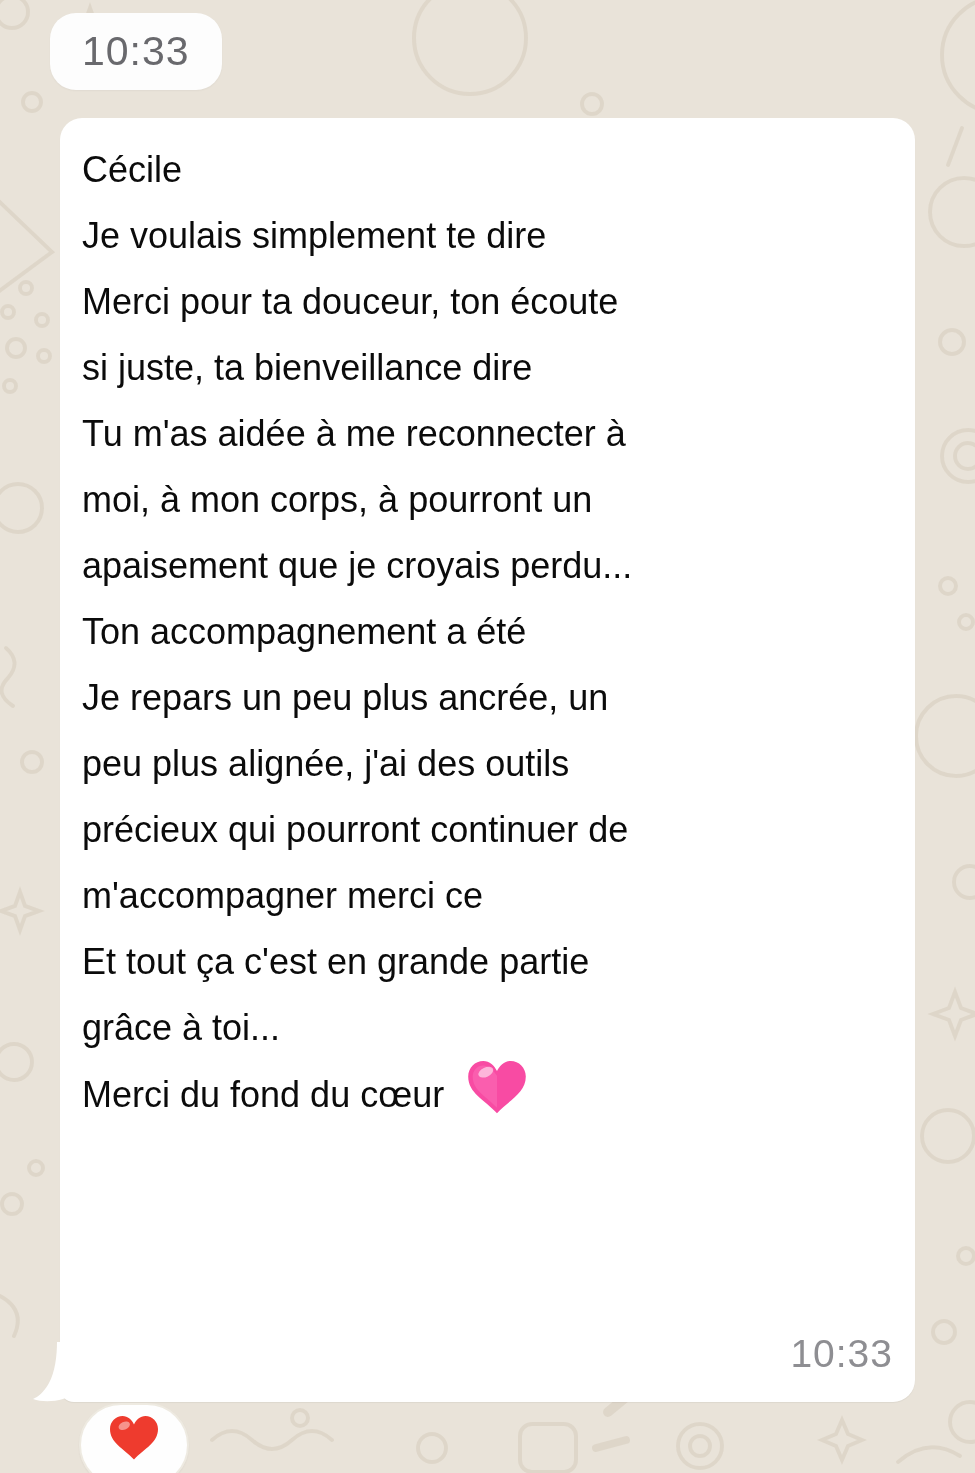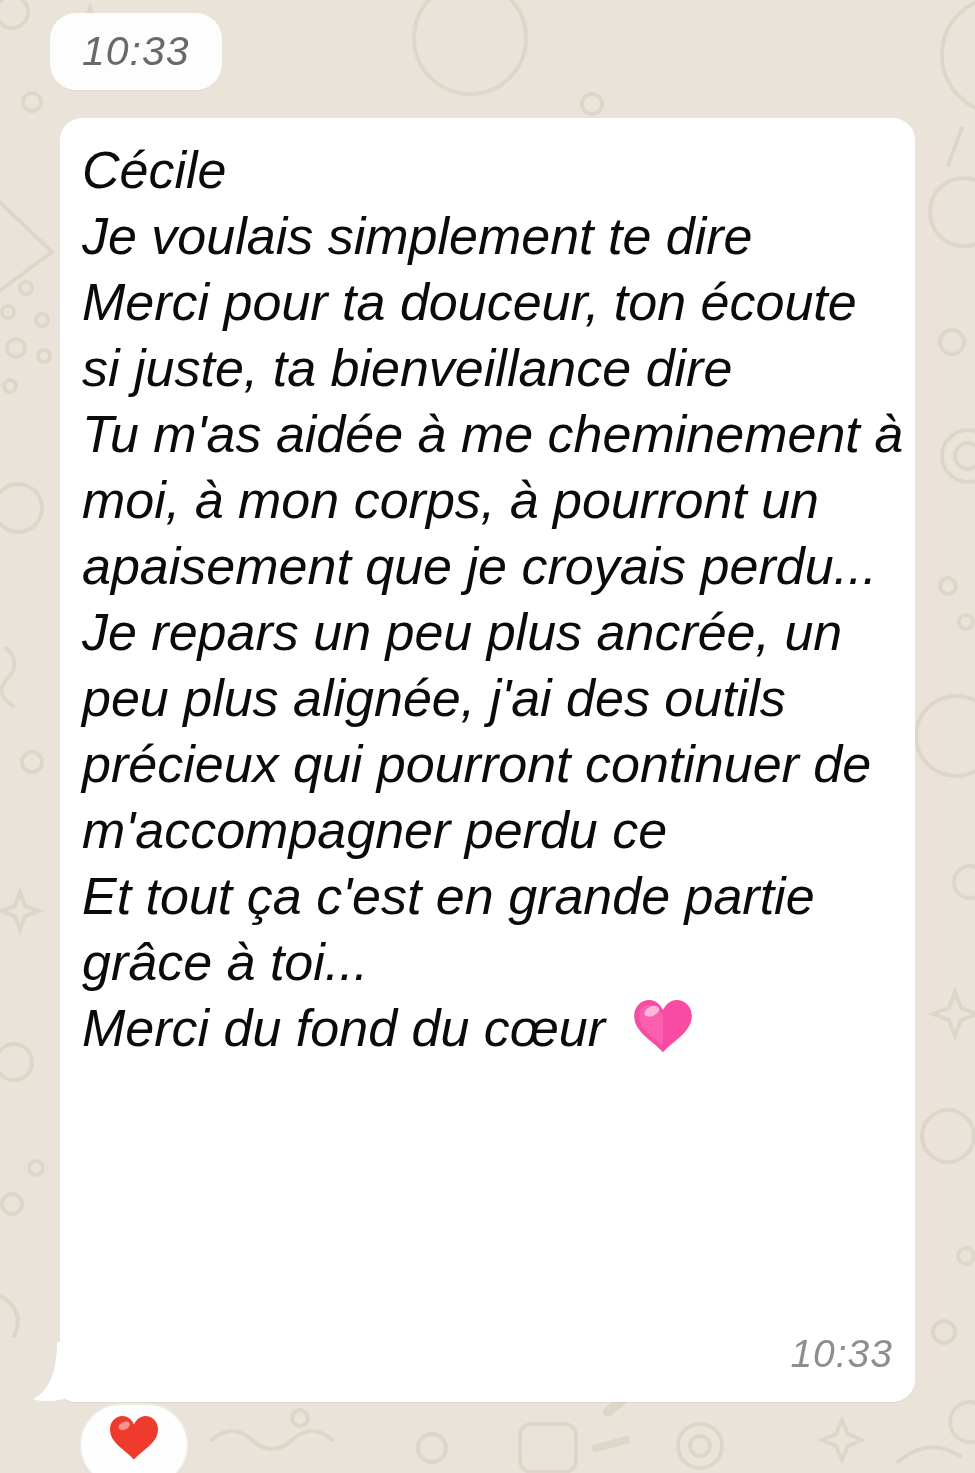--- a/index.html
+++ b/index.html
@@ -7,21 +7,20 @@
   body {
     font-family: "Liberation Sans", "DejaVu Sans", sans-serif;
     overflow: hidden;
   }
   .screen {
     position: relative;
     width: 975px;
     height: 1473px;
     background: #e9e3d9;
     overflow: hidden;
-    font-style: italic;
   }
   .doodles {
     position: absolute;
     left: 0; top: 0;
     z-index: 0;
   }
   .date-pill {
     position: absolute;
     left: 50px; top: 13px;
     height: 77px;
@@ -56,21 +55,21 @@
     left: -27px; bottom: 0px;
     z-index: 1;
   }
   .msg-text {
     position: absolute;
     left: 22px; top: 19px;
     right: 18px;
     color: #0b0b0b;
   }
   .msg-text .line {
-    font-size: 52px;
+    font-size: 36px;
     line-height: 66px;
     white-space: nowrap;
   }
   .p-heart {
     display: inline-block;
     margin-left: 14px;
     vertical-align: -8px;
   }
   .msg-time {
     position: absolute;
@@ -166,27 +165,28 @@
 
   <div class="bubble">
     <svg class="bubble-tail" width="50" height="60" viewBox="0 0 50 60">
       <path d="M50 0 H24 C24 14 22 30 16 41 C11 50 5 55 0 57 C8 60 20 60 30 57 C42 53 50 45 50 34 Z" fill="#ffffff"></path>
     </svg>
     <div class="msg-text">
         <div class="line">Cécile</div>
         <div class="line">Je voulais simplement te dire</div>
         <div class="line">Merci pour ta douceur, ton écoute</div>
         <div class="line">si juste, ta bienveillance dire</div>
-        <div class="line">Tu m'as aidée à me cheminement à</div>
+        <div class="line">Tu m'as aidée à me reconnecter à</div>
         <div class="line">moi, à mon corps, à pourront un</div>
         <div class="line">apaisement que je croyais perdu...</div>
+        <div class="line">Ton accompagnement a été</div>
         <div class="line">Je repars un peu plus ancrée, un</div>
         <div class="line">peu plus alignée, j'ai des outils</div>
         <div class="line">précieux qui pourront continuer de</div>
-        <div class="line">m'accompagner perdu ce</div>
+        <div class="line">m'accompagner merci ce</div>
         <div class="line">Et tout ça c'est en grande partie</div>
         <div class="line">grâce à toi...</div>
         <div class="line">Merci du fond du cœur
     <span class="p-heart">
       <svg width="58" height="54" viewBox="0 0 32 30">
         <path d="M16 29 C9 21.5 0 17.8 0 8.6 C0 3.8 3.8 0 8.4 0 C11.8 0 14.7 2.7 16 5.6 C17.3 2.7 20.2 0 23.6 0 C28.2 0 32 3.8 32 8.6 C32 17.8 23 21.5 16 29 Z" fill="#f84ba3"></path>
         <path d="M16 26 C10 19.5 2.5 16.5 2.5 8.6 C2.5 5.2 5.2 2.5 8.4 2.5 C11 2.5 13.6 4.6 16 8.2 Z" fill="#fa63b0" opacity="0.8"></path>
         <ellipse cx="9.8" cy="6.2" rx="4.4" ry="2.6" fill="#ffffff" opacity="0.55" transform="rotate(-25 9.8 6.2)"></ellipse>
       </svg>
     </span>

